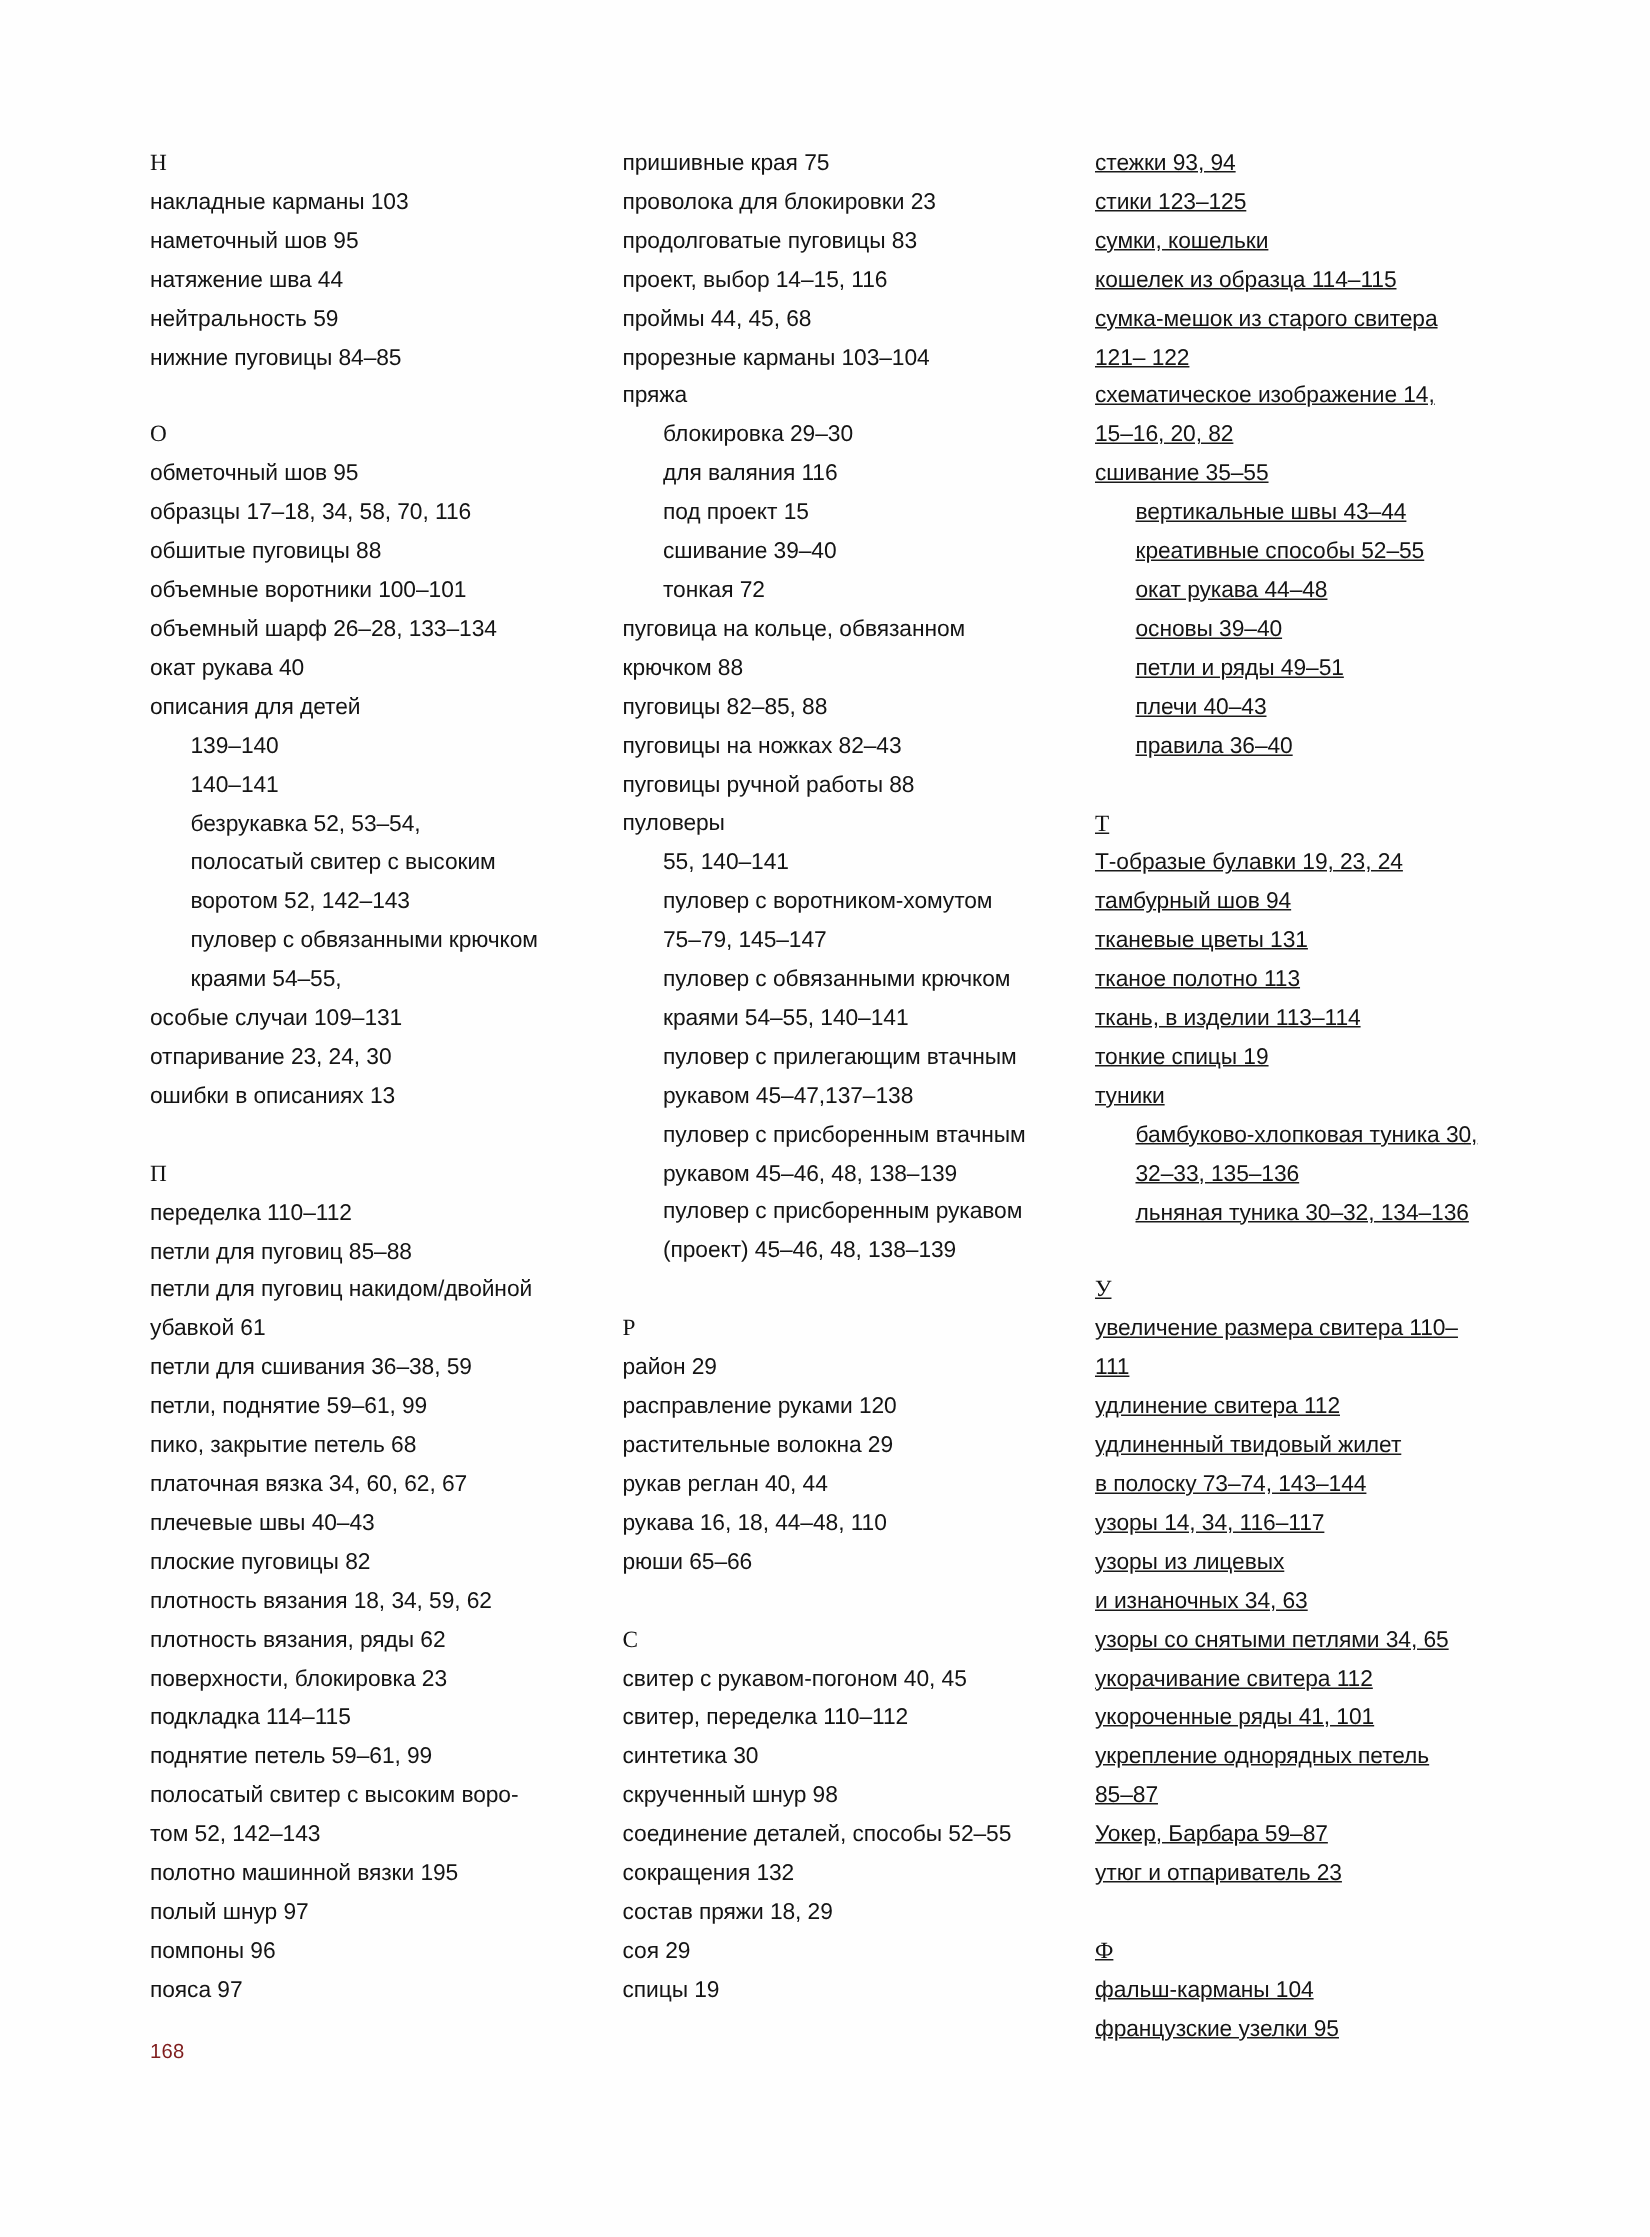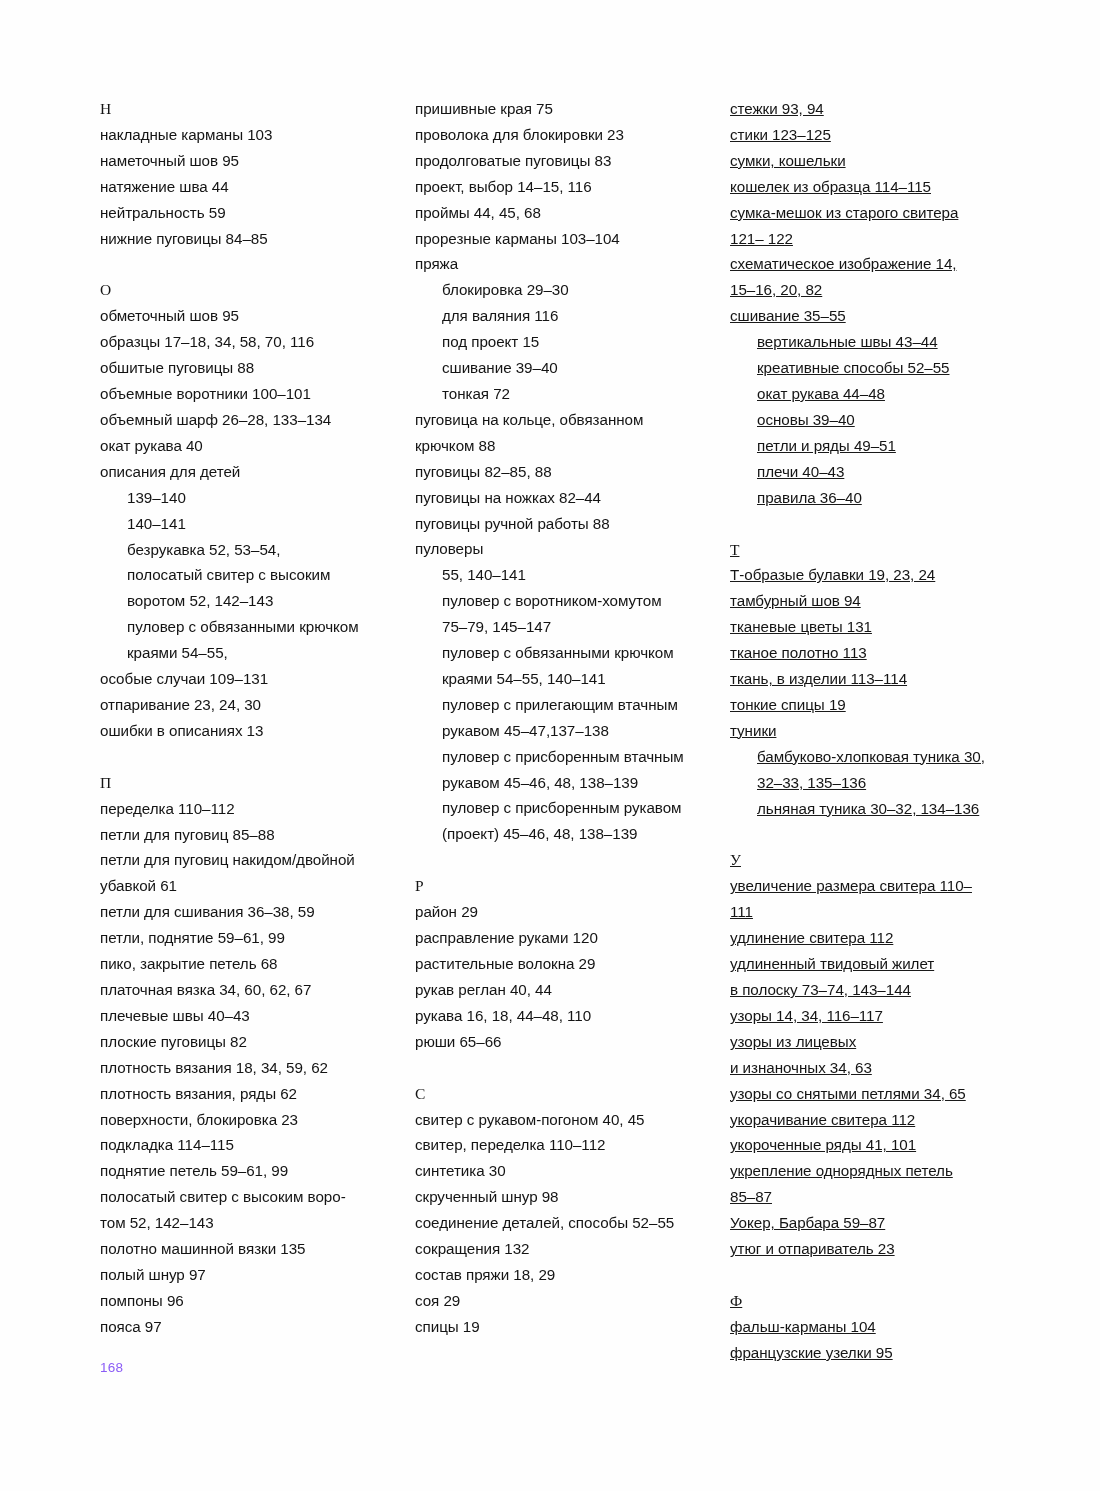--- a/index.html
+++ b/index.html
@@ -58,21 +58,21 @@
     padding: 0;
   }
   .gap {
     height: 26px;
   }
   .folio {
     position: absolute;
     left: 100px;
     top: 1360px;
     font-size: 13.5px;
-    color: #8b5cf6;
+    color: #7f1d1d;
     letter-spacing: 0.2px;
   }
 </style>
 </head>
 <body>
 
 <div class="page">
   <div class="columns">
     <div class="column" id="col-0">
         <div class="section-letter">Н</div>
@@ -112,42 +112,42 @@
         <div class="entry">платочная вязка 34, 60, 62, 67</div>
         <div class="entry">плечевые швы 40–43</div>
         <div class="entry">плоские пуговицы 82</div>
         <div class="entry">плотность вязания 18, 34, 59, 62</div>
         <div class="entry">плотность вязания, ряды 62</div>
         <div class="entry">поверхности, блокировка 23</div>
         <div class="entry">подкладка 114–115</div>
         <div class="entry">поднятие петель 59–61, 99</div>
         <div class="entry">полосатый свитер с высоким воро-
 том 52, 142–143</div>
-        <div class="entry">полотно машинной вязки 135</div>
+        <div class="entry">полотно машинной вязки 195</div>
         <div class="entry">полый шнур 97</div>
         <div class="entry">помпоны 96</div>
         <div class="entry">пояса 97</div>
       </div>
     <div class="column" id="col-1">
         <div class="entry">пришивные края 75</div>
         <div class="entry">проволока для блокировки 23</div>
         <div class="entry">продолговатые пуговицы 83</div>
         <div class="entry">проект, выбор 14–15, 116</div>
         <div class="entry">проймы 44, 45, 68</div>
         <div class="entry">прорезные карманы 103–104</div>
         <div class="entry">пряжа</div>
         <div class="entry sub">блокировка 29–30</div>
         <div class="entry sub">для валяния 116</div>
         <div class="entry sub">под проект 15</div>
         <div class="entry sub">сшивание 39–40</div>
         <div class="entry sub">тонкая 72</div>
         <div class="entry">пуговица на кольце, обвязанном
 крючком 88</div>
         <div class="entry">пуговицы 82–85, 88</div>
-        <div class="entry">пуговицы на ножках 82–44</div>
+        <div class="entry">пуговицы на ножках 82–43</div>
         <div class="entry">пуговицы ручной работы 88</div>
         <div class="entry">пуловеры</div>
         <div class="entry sub">55, 140–141</div>
         <div class="entry sub">пуловер с воротником-хомутом
 75–79, 145–147</div>
         <div class="entry sub">пуловер с обвязанными крючком
 краями 54–55, 140–141</div>
         <div class="entry sub">пуловер с прилегающим втачным
 рукавом 45–47,137–138</div>
         <div class="entry sub">пуловер с присборенным втачным

